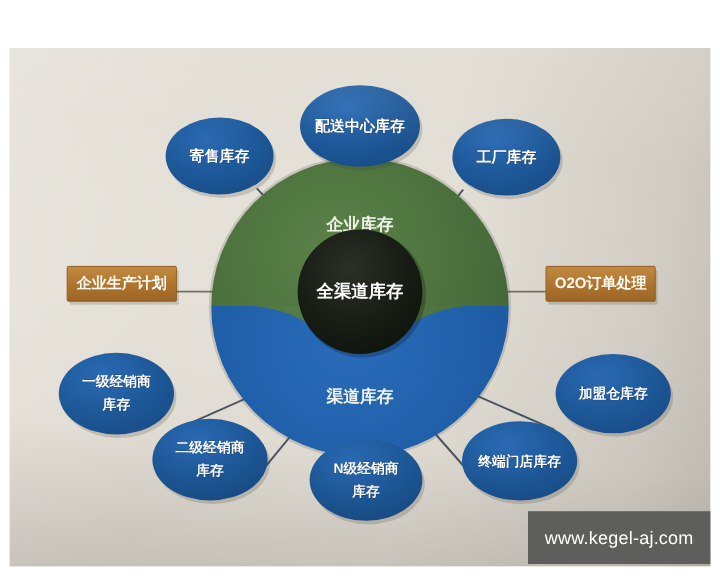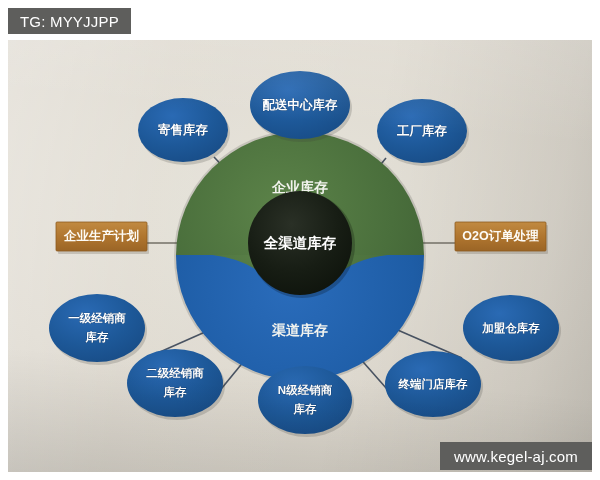--- a/index.html
+++ b/index.html
@@ -130,21 +130,21 @@
   #wm-top {
     left: 8px;
     top: 8px;
     height: 26px;
     padding: 0 12px;
     font-size: 15px;
   }
   #wm-bottom {
     right: 8px;
     bottom: 10px;
-    height: 28px;
+    height: 44px;
     padding: 0 14px;
     font-size: 15px;
     text-align: right;
   }
 </style>
 </head>
 <body>
 
 <div id="screenshot">
 
@@ -287,17 +287,16 @@
 
       <g>
         <ellipse cx="503" cy="288" rx="48" ry="33" fill="rgba(60,60,55,0.20)" transform="translate(2,3)"></ellipse>
         <ellipse cx="503" cy="288" rx="48" ry="33" fill="url(#gradNode)"></ellipse>
         <text class="node-label sm" x="503" y="289">加盟仓库存</text>
       </g>
 
     </svg>
   </div>
 
-  <div class="watermark" id="wm-top">TG: MYYJJPP</div>
 
   <div class="watermark" id="wm-bottom">www.kegel-aj.com</div>
 
 </div>
 
 </body></html>

